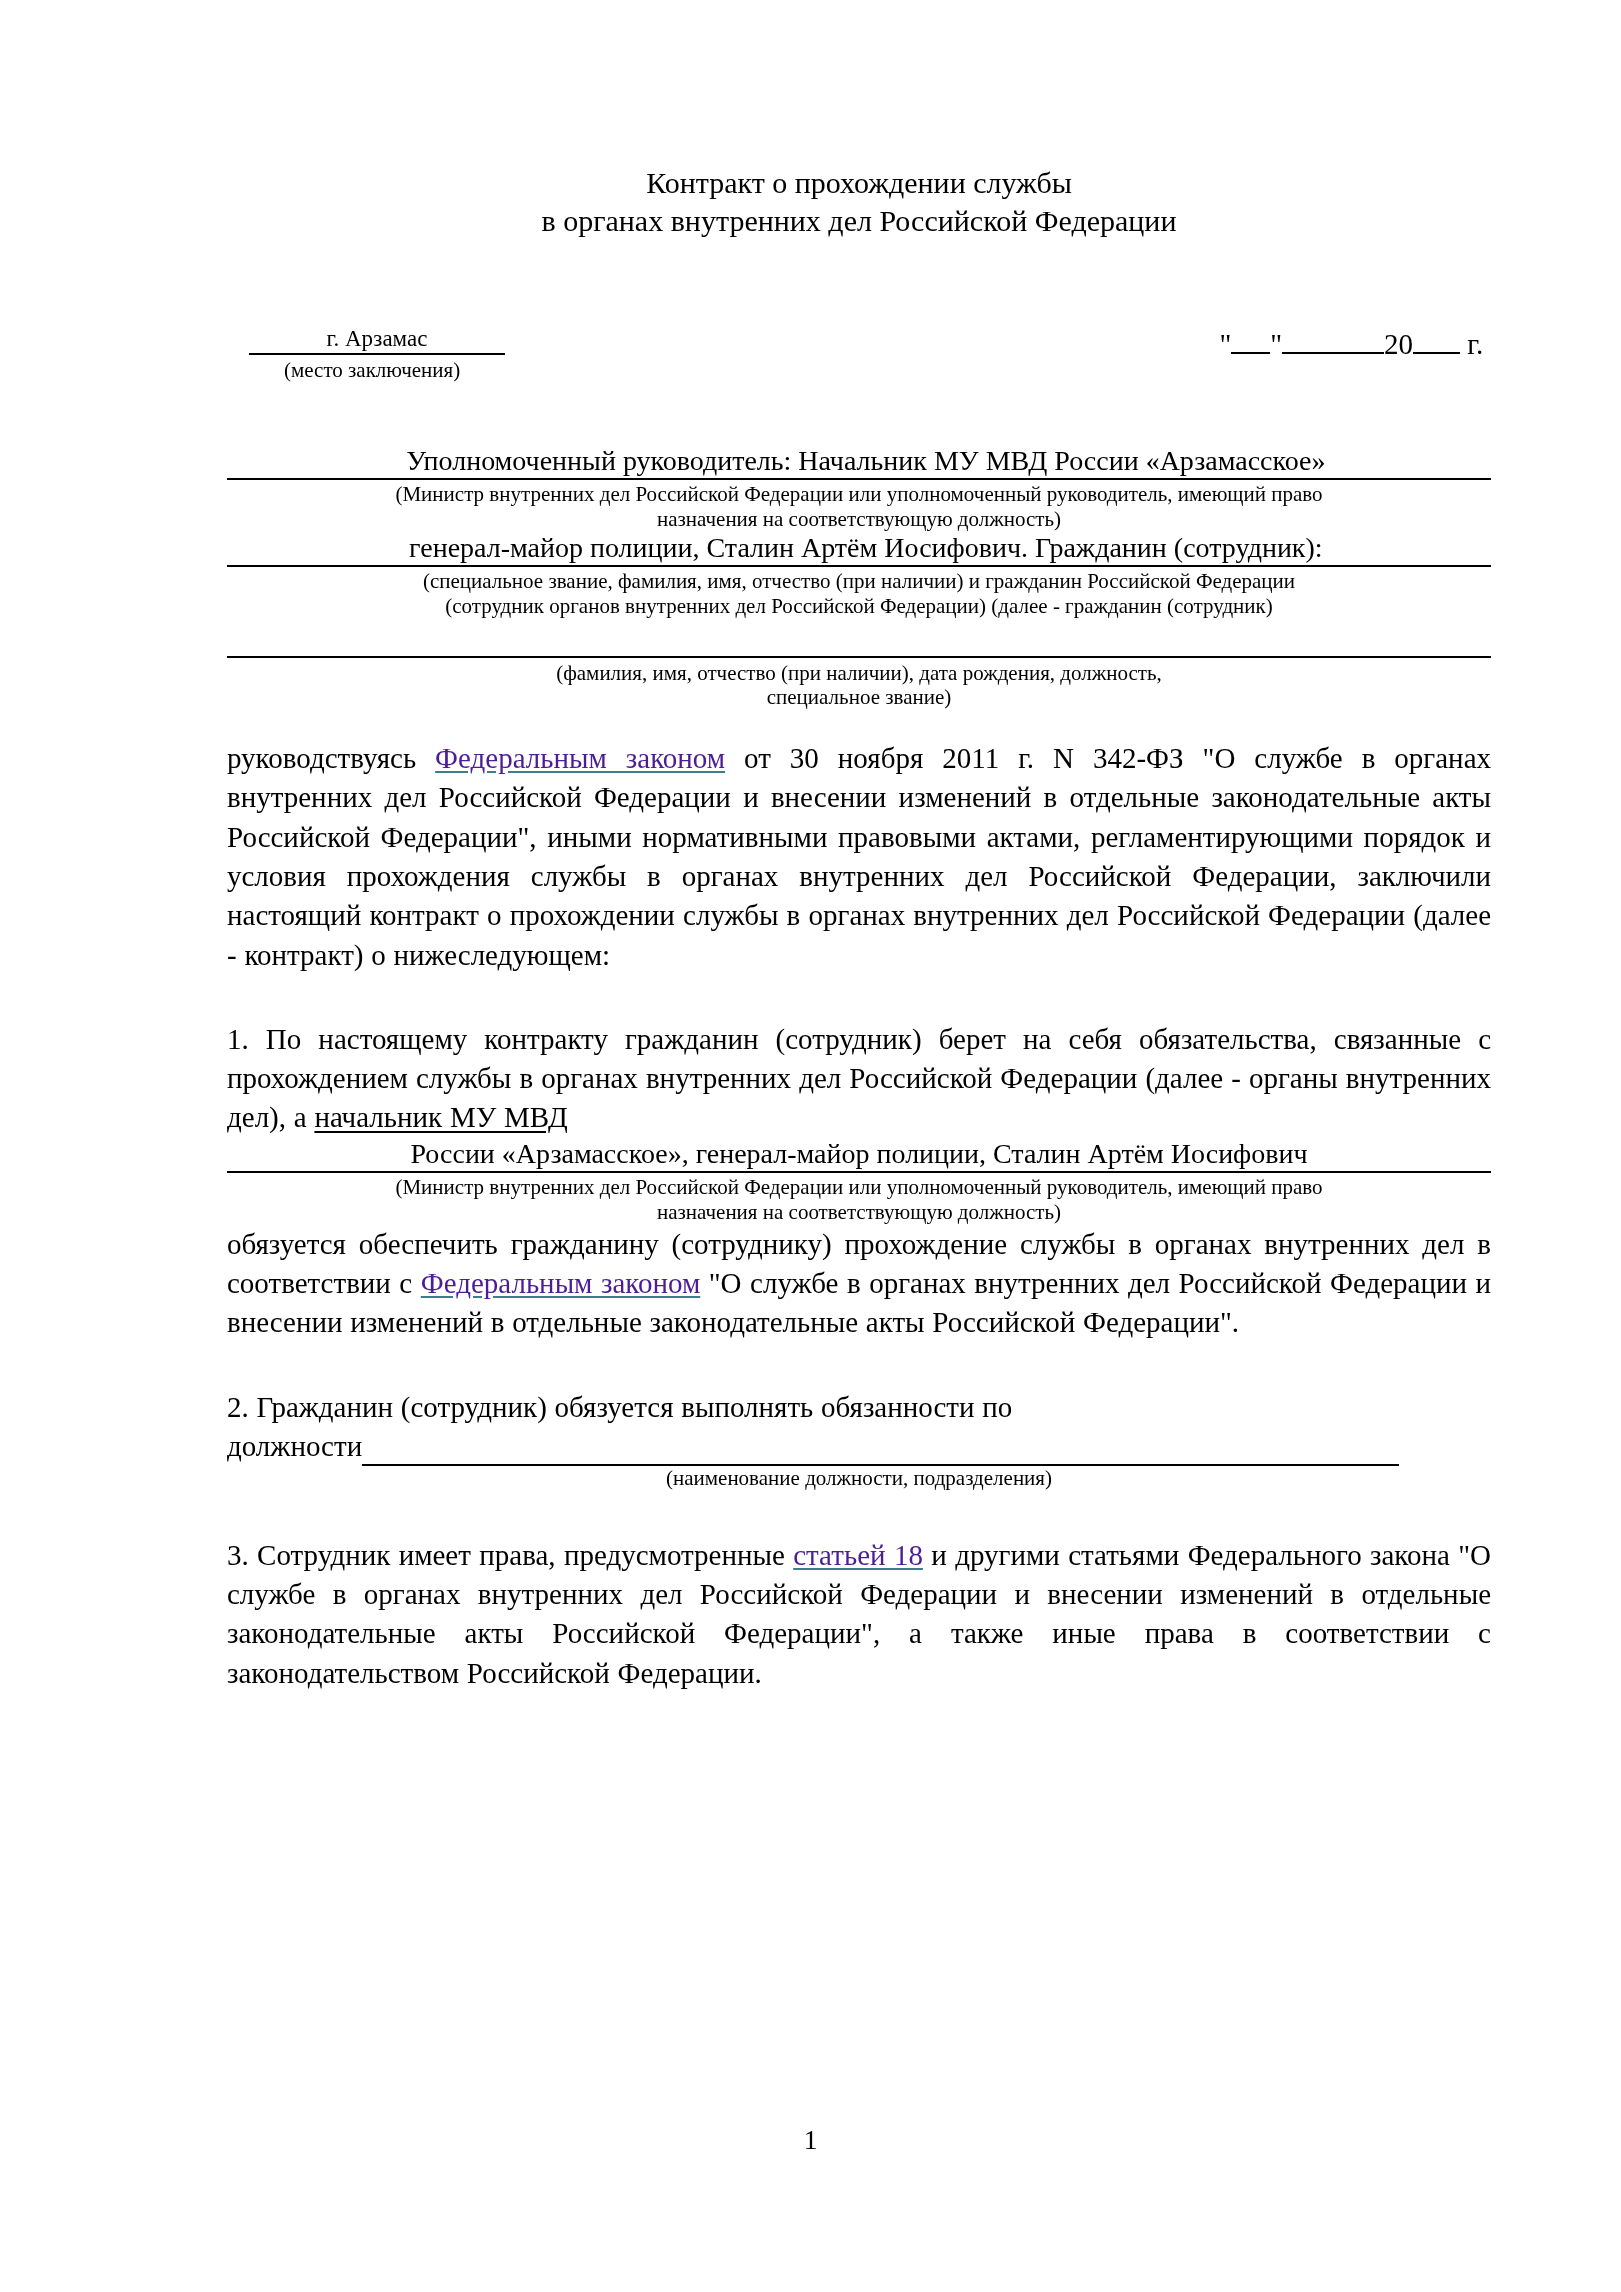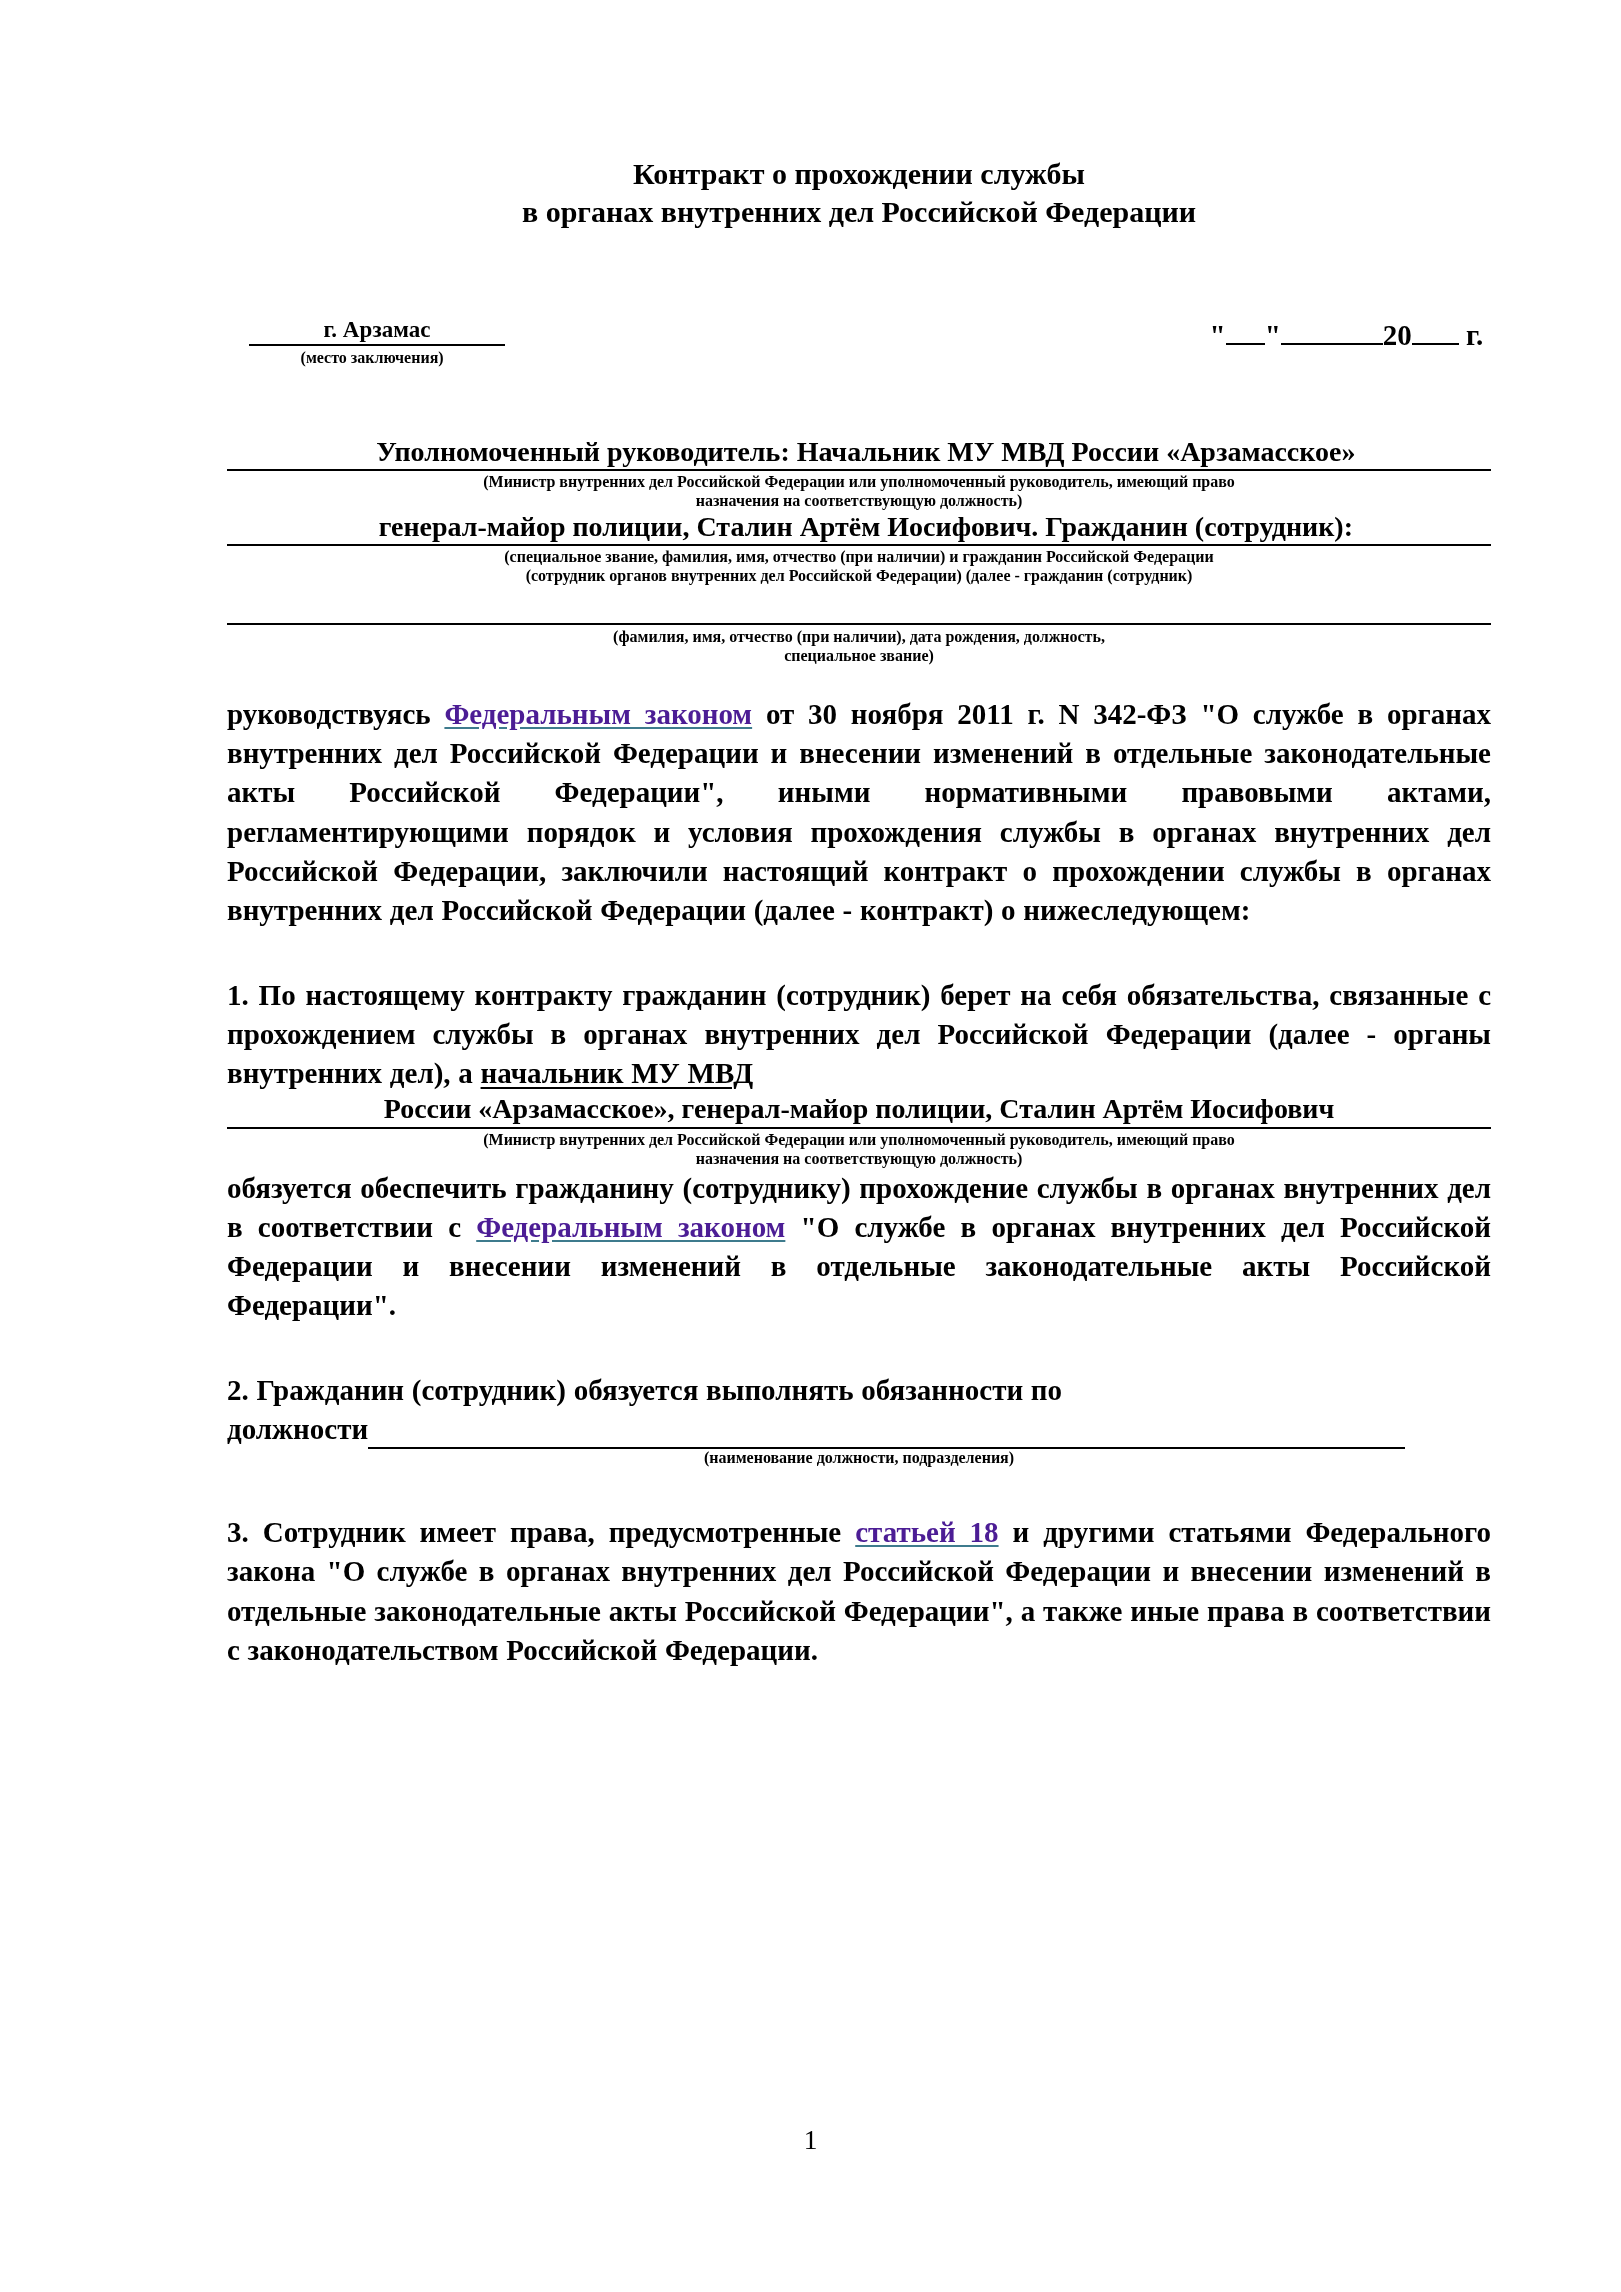--- a/index.html
+++ b/index.html
@@ -18,23 +18,22 @@
     height: 2293px;
     margin: 0 auto;
     background: #ffffff;
     box-sizing: border-box;
     padding: 0;
     overflow: hidden;
   }
   .content {
     position: absolute;
     left: 227px;
-    top: 0;
+    top: 9px;
     width: 1264px;
-    font-weight: bold;
   }
 
   
   .doc-title {
     text-align: center;
     font-size: 30px;
     line-height: 1.28;
     margin-top: 155px;
   }
   .doc-title .t-line { display: block; }
@@ -56,21 +55,21 @@
     display: block;
     font-size: 23px;
     line-height: 1.06;
     border-bottom: 2.5px solid #000;
     padding: 0 5.9px 2px 5.9px;
     width: 245px;
     margin-left: 21.6px;
     text-align: center;
   }
   .caption {
-    font-size: 16px;
+    font-size: 21px;
     line-height: 1.18;
     text-align: center;
     display: block;
   }
   .place-caption { margin-top: 2.9px; margin-left: 17.6px; width: 255px; }
   .date-block {
     position: absolute;
     right: 7.8px;
     top: 2px;
     font-size: 29px;

